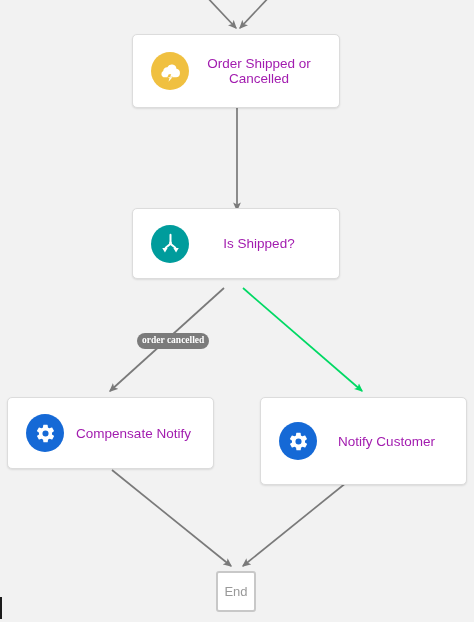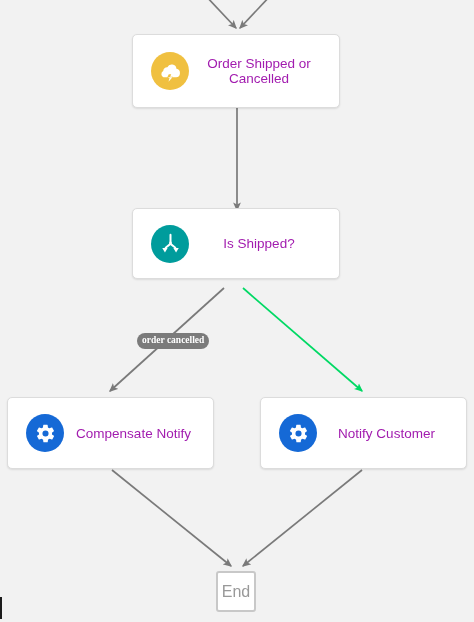--- a/index.html
+++ b/index.html
@@ -66,21 +66,21 @@
     position: absolute;
     box-sizing: border-box;
     background: #ffffff;
     border: 2px solid #c8c8c8;
     border-radius: 3px;
     display: flex;
     align-items: center;
     justify-content: center;
   }
   .end-node .label {
-    font-size: 16px;
+    font-size: 13px;
     color: #999999;
   }
 
   
   .edge-label {
     position: absolute;
     box-sizing: border-box;
     background: #7b7b7b;
     color: #ffffff;
     font-size: 9.5px;
@@ -150,21 +150,21 @@
 
   <div class="node" style="left: 7px; top: 397px; width: 207px; height: 72px;">
     <div class="badge" style="background: rgb(21, 105, 214);">
       <svg width="21" height="21" viewBox="0 0 24 24" aria-hidden="true">
         <path fill="#ffffff" d="M19.4 13c.04-.33.06-.66.06-1s-.02-.67-.07-1l2.11-1.63a.5.5 0 0 0 .12-.64l-2-3.46a.5.5 0 0 0-.6-.22l-2.49 1a7.3 7.3 0 0 0-1.73-1l-.38-2.65a.49.49 0 0 0-.49-.4h-4a.49.49 0 0 0-.48.42l-.38 2.65c-.63.26-1.2.6-1.73 1l-2.49-1a.5.5 0 0 0-.6.22l-2 3.46a.5.5 0 0 0 .12.64L4.6 11c-.05.33-.07.66-.07 1s.02.67.07 1l-2.11 1.63a.5.5 0 0 0-.12.64l2 3.46c.12.22.39.3.6.22l2.49-1c.52.4 1.1.74 1.73 1l.38 2.65c.04.24.24.42.48.42h4c.24 0 .45-.18.49-.42l.38-2.65c.63-.26 1.2-.6 1.73-1l2.49 1c.22.08.48 0 .6-.22l2-3.46a.5.5 0 0 0-.12-.64L19.4 13zM12 15.5A3.5 3.5 0 1 1 12 8.5a3.5 3.5 0 0 1 0 7z"></path>
       </svg>
     </div>
     <div class="label">Compensate Notify</div>
   </div>
 
-  <div class="node" style="left: 260px; top: 397px; width: 207px; height: 72px;">
+  <div class="node" style="left: 260px; top: 397px; width: 207px; height: 88px;">
     <div class="badge" style="background: rgb(21, 105, 214);">
       <svg width="21" height="21" viewBox="0 0 24 24" aria-hidden="true">
         <path fill="#ffffff" d="M19.4 13c.04-.33.06-.66.06-1s-.02-.67-.07-1l2.11-1.63a.5.5 0 0 0 .12-.64l-2-3.46a.5.5 0 0 0-.6-.22l-2.49 1a7.3 7.3 0 0 0-1.73-1l-.38-2.65a.49.49 0 0 0-.49-.4h-4a.49.49 0 0 0-.48.42l-.38 2.65c-.63.26-1.2.6-1.73 1l-2.49-1a.5.5 0 0 0-.6.22l-2 3.46a.5.5 0 0 0 .12.64L4.6 11c-.05.33-.07.66-.07 1s.02.67.07 1l-2.11 1.63a.5.5 0 0 0-.12.64l2 3.46c.12.22.39.3.6.22l2.49-1c.52.4 1.1.74 1.73 1l.38 2.65c.04.24.24.42.48.42h4c.24 0 .45-.18.49-.42l.38-2.65c.63-.26 1.2-.6 1.73-1l2.49 1c.22.08.48 0 .6-.22l2-3.46a.5.5 0 0 0-.12-.64L19.4 13zM12 15.5A3.5 3.5 0 1 1 12 8.5a3.5 3.5 0 0 1 0 7z"></path>
       </svg>
     </div>
     <div class="label">Notify Customer</div>
   </div>
 
   <div class="end-node" style="left: 216px; top: 571px; width: 40px; height: 41px;">
     <div class="label">End</div>

